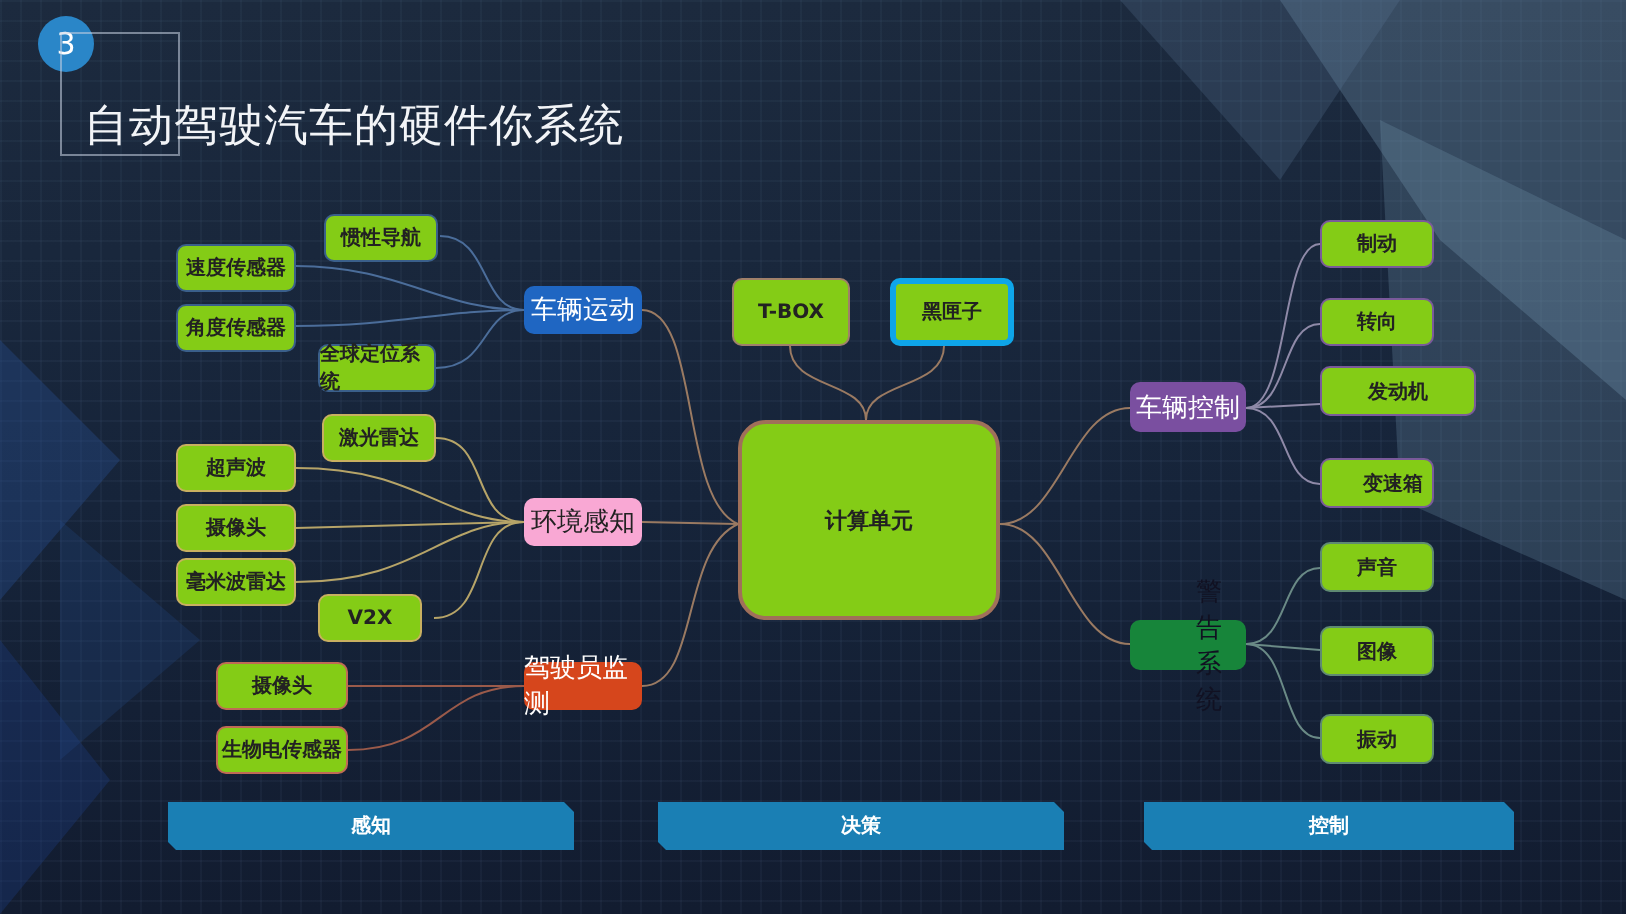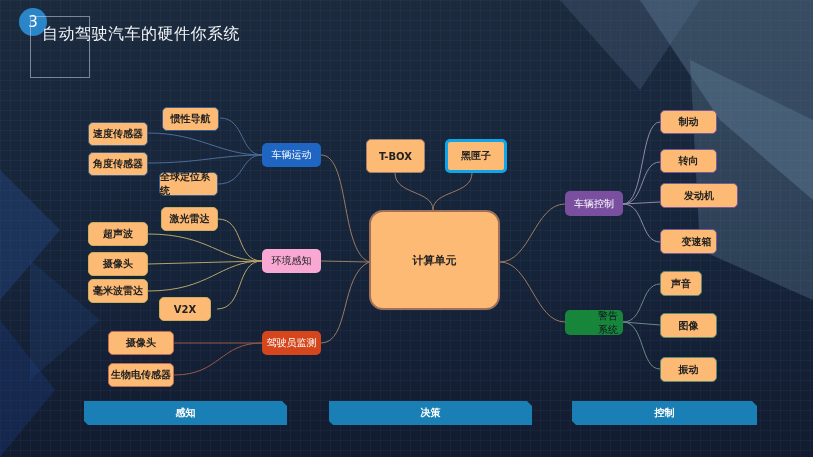--- a/index.html
+++ b/index.html
@@ -8,29 +8,29 @@
     background:linear-gradient(180deg,#1c2a3e 0%,#16243a 55%,#121c30 100%);}
   .grid{position:absolute;inset:0;
     background-image:linear-gradient(rgba(120,150,190,0.06) 1px,transparent 1px),
                      linear-gradient(90deg,rgba(120,150,190,0.06) 1px,transparent 1px);
     background-size:10px 10px;}
   .bgtri{position:absolute;inset:0;}
   svg.links{position:absolute;left:0;top:0;}
   .badge{position:absolute;left:19px;top:8px;width:28px;height:28px;border-radius:50%;
     background:#2a86c8;color:#fff;font-size:15px;line-height:28px;text-align:center;}
   .frame{position:absolute;left:30px;top:16px;width:58px;height:60px;border:1px solid rgba(200,210,225,0.55);}
-  .title{position:absolute;left:42px;top:24px;color:#f2f4f7;font-size:16px;letter-spacing:0.5px;}
-  .node{position:absolute;box-sizing:border-box;border-radius:5px;background:#fdba74;
+  .title{position:absolute;left:42px;top:48px;color:#f2f4f7;font-size:22px;letter-spacing:0.5px;}
+  .node{position:absolute;box-sizing:border-box;border-radius:5px;background:#84cc16;
     color:#222;font-size:10px;font-weight:bold;display:flex;align-items:center;justify-content:center;}
   .leaf-blue{border:1px solid #3a5f8a;}
   .leaf-yel{border:1px solid #c8b060;}
   .leaf-red{border:1px solid #c06a55;}
   .leaf-pur{border:1px solid #7a5a9a;}
   .leaf-grn{border:1px solid #5f8a72;}
-  .hub{color:#fff;font-weight:normal;font-size:10px;}
+  .hub{color:#fff;font-weight:normal;font-size:13px;}
   .center{border-radius:14px;border:2px solid #a0705a;font-size:11px;}
   .footer{position:absolute;top:401px;height:24px;background:#1a7fb4;color:#fff;font-weight:bold;
     font-size:10px;display:flex;align-items:center;justify-content:center;
     clip-path:polygon(0 0,calc(100% - 5px) 0,100% 5px,100% 100%,4px 100%,0 calc(100% - 4px));}
 </style>
 </head>
 <body>
 
 <div class="grid"></div>
 <svg class="bgtri" width="813" height="457">
@@ -107,19 +107,19 @@
 <div class="node" style="left:445px;top:139px;width:62px;height:34px;border:3px solid #0ea5e9;">黑匣子</div>
 <div class="node center" style="left:369px;top:210px;width:131px;height:100px;">计算单元</div>
 
 <div class="node hub" style="left:565px;top:191px;width:58px;height:25px;background:#7a4fa0;">车辆控制</div>
 <div class="node leaf-pur" style="left:660px;top:110px;width:57px;height:24px;">制动</div>
 <div class="node leaf-pur" style="left:660px;top:149px;width:57px;height:24px;">转向</div>
 <div class="node leaf-pur" style="left:660px;top:183px;width:78px;height:25px;">发动机</div>
 <div class="node leaf-pur" style="left:660px;top:229px;width:57px;height:25px;padding-left:16px;">变速箱</div>
 
 <div class="node hub" style="left:565px;top:310px;width:58px;height:25px;background:#17853a;color:#112;padding-left:33px;">警告系统</div>
-<div class="node leaf-grn" style="left:660px;top:271px;width:42px;height:25px;">声音</div>
+<div class="node leaf-grn" style="left:660px;top:271px;width:57px;height:25px;">声音</div>
 <div class="node leaf-grn" style="left:660px;top:313px;width:57px;height:25px;">图像</div>
 <div class="node leaf-grn" style="left:660px;top:357px;width:57px;height:25px;">振动</div>
 
 <div class="footer" style="left:84px;width:203px;">感知</div>
 <div class="footer" style="left:329px;width:203px;">决策</div>
 <div class="footer" style="left:572px;width:185px;">控制</div>
 
 </body></html>

